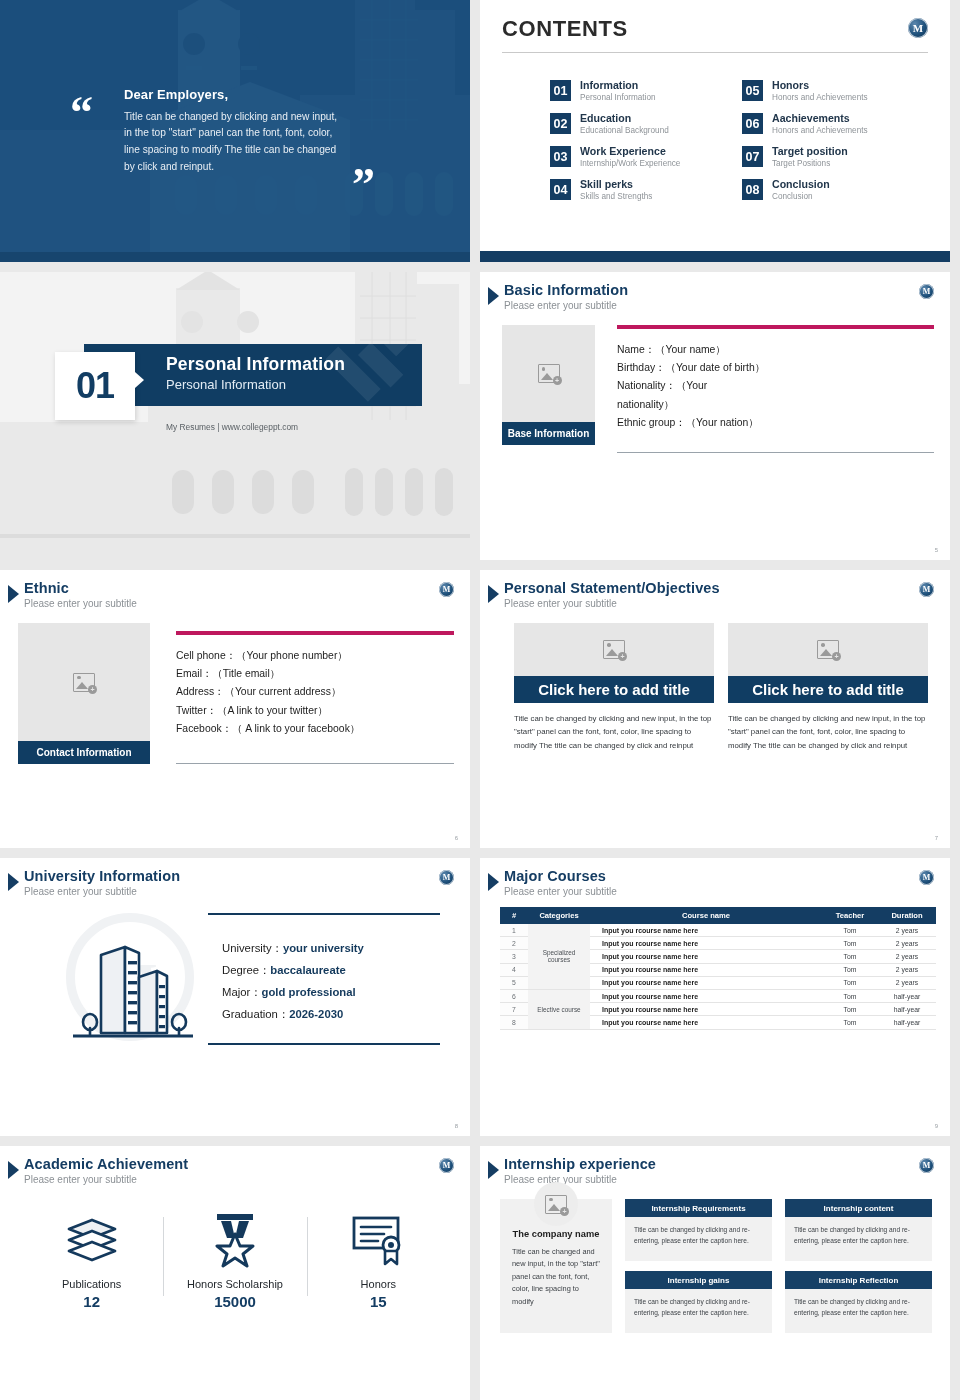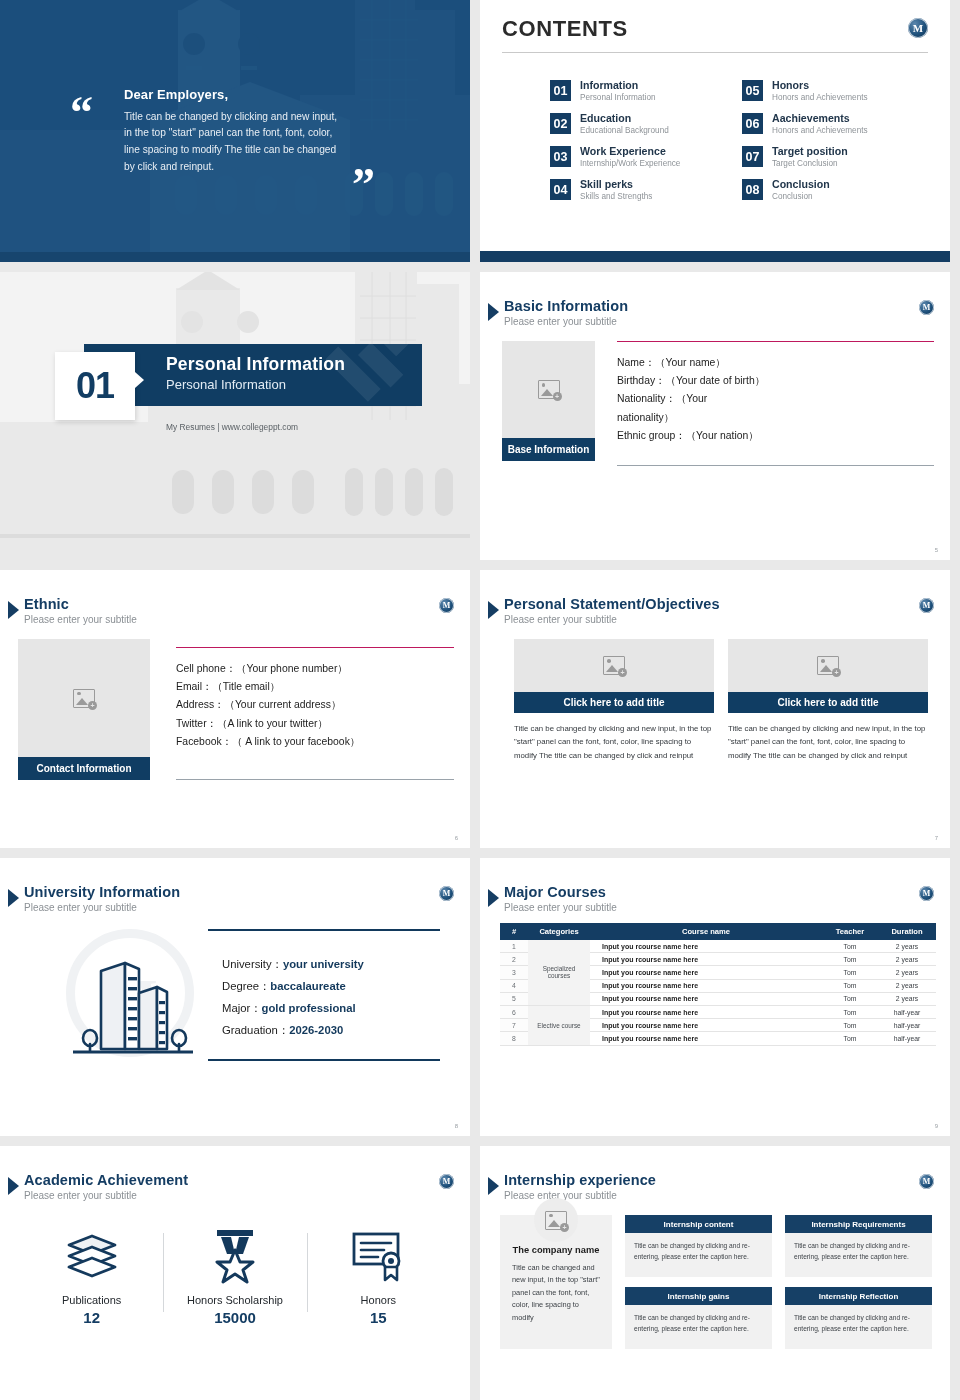--- a/index.html
+++ b/index.html
@@ -59,21 +59,21 @@
   .sec-arrow { position:absolute; left:135px; top:100px; z-index:4;
                width:0; height:0; border-top:8px solid transparent;
                border-bottom:8px solid transparent; border-left:9px solid #fff; }
   .sec-txt { position:absolute; left:166px; top:82px; z-index:5; }
   .sec-t1 { color:#fff; font-size:17.5px; font-weight:bold; letter-spacing:.2px; }
   .sec-t2 { color:#e3ecf4; font-size:13px; margin-top:2px; }
   .sec-foot { position:absolute; left:166px; top:150px; z-index:5;
               font-size:8.4px; color:#5b6166; }
 
   
-  .hd { display:flex; align-items:flex-start; padding:26px 16px 0 8px; }
+  .hd { display:flex; align-items:flex-start; padding:10px 16px 0 8px; }
   .hd-arrow { width:0; height:0; border-top:9px solid transparent;
               border-bottom:9px solid transparent; border-left:11px solid #153d63;
               margin-top:5px; margin-right:5px; flex:none; }
   .hd-title { font-size:14.5px; font-weight:bold; color:#153d63; letter-spacing:.1px; }
   .hd-sub { font-size:10px; color:#8b9095; margin-top:2px; }
   .hd-spacer { flex:1; }
   .pagenum { position:absolute; right:12px; bottom:7px; font-size:6px; color:#9aa0a5; }
 
   
   .logo { width:15px; height:15px; border-radius:50%; flex:none; margin-top:2px;
@@ -97,30 +97,30 @@
   .ph-icon .plus { position:absolute; right:-2px; bottom:-2px; width:9px; height:9px;
                    border-radius:50%; background:#9a9a9a; color:#e6e6e6; font-size:7px;
                    line-height:9px; text-align:center; font-weight:bold; }
   .cap-bar { background:#103d63; color:#fff; font-size:10px; font-weight:bold;
              text-align:center; padding:6px 0; }
 
   
   .info-wrap { display:flex; padding:14px 16px 0 22px; gap:22px; }
   .info-photo { width:93px; }
   .info-photo .photo { height:97px; }
-  .info-lines { flex:1; border-top:1px solid #be185d; border-bottom:1px solid #9aa3ab;
+  .info-lines { flex:1; border-top:4px solid #be185d; border-bottom:1px solid #9aa3ab;
                 padding:12px 0 20px 0; }
   .info-row { font-size:10.4px; color:#1d1d1d; line-height:1.75; }
   .s5-lines { margin-top:8px; }
 
   
   .ps-grid { display:grid; grid-template-columns:1fr 1fr; gap:14px;
              padding:14px 22px 0 34px; }
   .ps-card .photo { height:53px; }
-  .ps-card .cap-bar { font-size:10px; padding:5px 0; }
+  .ps-card .cap-bar { font-size:15px; padding:5px 0; }
   .ps-body { font-size:7.8px; color:#33383d; line-height:1.72; margin-top:9px; }
 
   
   .uni-wrap { position:relative; display:flex; padding:16px 30px 0 58px; align-items:stretch; }
   .uni-ico { width:150px; position:relative; display:flex; align-items:flex-end;
              justify-content:center; }
   .uni-watermark { position:absolute; left:8px; top:0px; width:128px; height:128px;
                    border-radius:50%; border:9px solid #f0f2f4; }
   .uni-watermark span { position:absolute; left:0; right:0; top:28px; text-align:center;
                         font-family:"Liberation Serif", serif; font-size:58px;
@@ -275,21 +275,21 @@
         <div class="toc-num">03</div>
         <div>
             <div class="toc-label">Work Experience</div>
              <div class="toc-sub">Internship/Work Experience</div>
           </div>
       </div>
       <div class="toc-item">
         <div class="toc-num">07</div>
         <div>
             <div class="toc-label">Target position</div>
-             <div class="toc-sub">Target Conclusion</div>
+             <div class="toc-sub">Target Positions</div>
           </div>
       </div>
       <div class="toc-item">
         <div class="toc-num">04</div>
         <div>
             <div class="toc-label">Skill perks</div>
              <div class="toc-sub">Skills and Strengths</div>
           </div>
       </div>
       <div class="toc-item">
@@ -718,28 +718,28 @@
               <div class="mt"></div>
               <div class="plus">+</div>
           </div>
         </div>
         <div class="int-name">The company name</div>
         <div class="int-desc">Title can be changed and new input, in the top "start" panel can the font, font, color, line spacing to modify</div>
       </div>
 
       <div class="int-grid">
         <div>
+          <div class="int-card-hd">Internship Requirements</div>
+          <div class="int-card-bd">Title can be changed by clicking and re-entering, please enter the caption here.</div>
+        </div>
+        <div>
           <div class="int-card-hd">Internship content</div>
           <div class="int-card-bd">Title can be changed by clicking and re-entering, please enter the caption here.</div>
         </div>
         <div>
-          <div class="int-card-hd">Internship Requirements</div>
-          <div class="int-card-bd">Title can be changed by clicking and re-entering, please enter the caption here.</div>
-        </div>
-        <div>
           <div class="int-card-hd">Internship gains</div>
           <div class="int-card-bd">Title can be changed by clicking and re-entering, please enter the caption here.</div>
         </div>
         <div>
           <div class="int-card-hd">Internship Reflection</div>
           <div class="int-card-bd">Title can be changed by clicking and re-entering, please enter the caption here.</div>
         </div>
       </div>
     </div>
 

